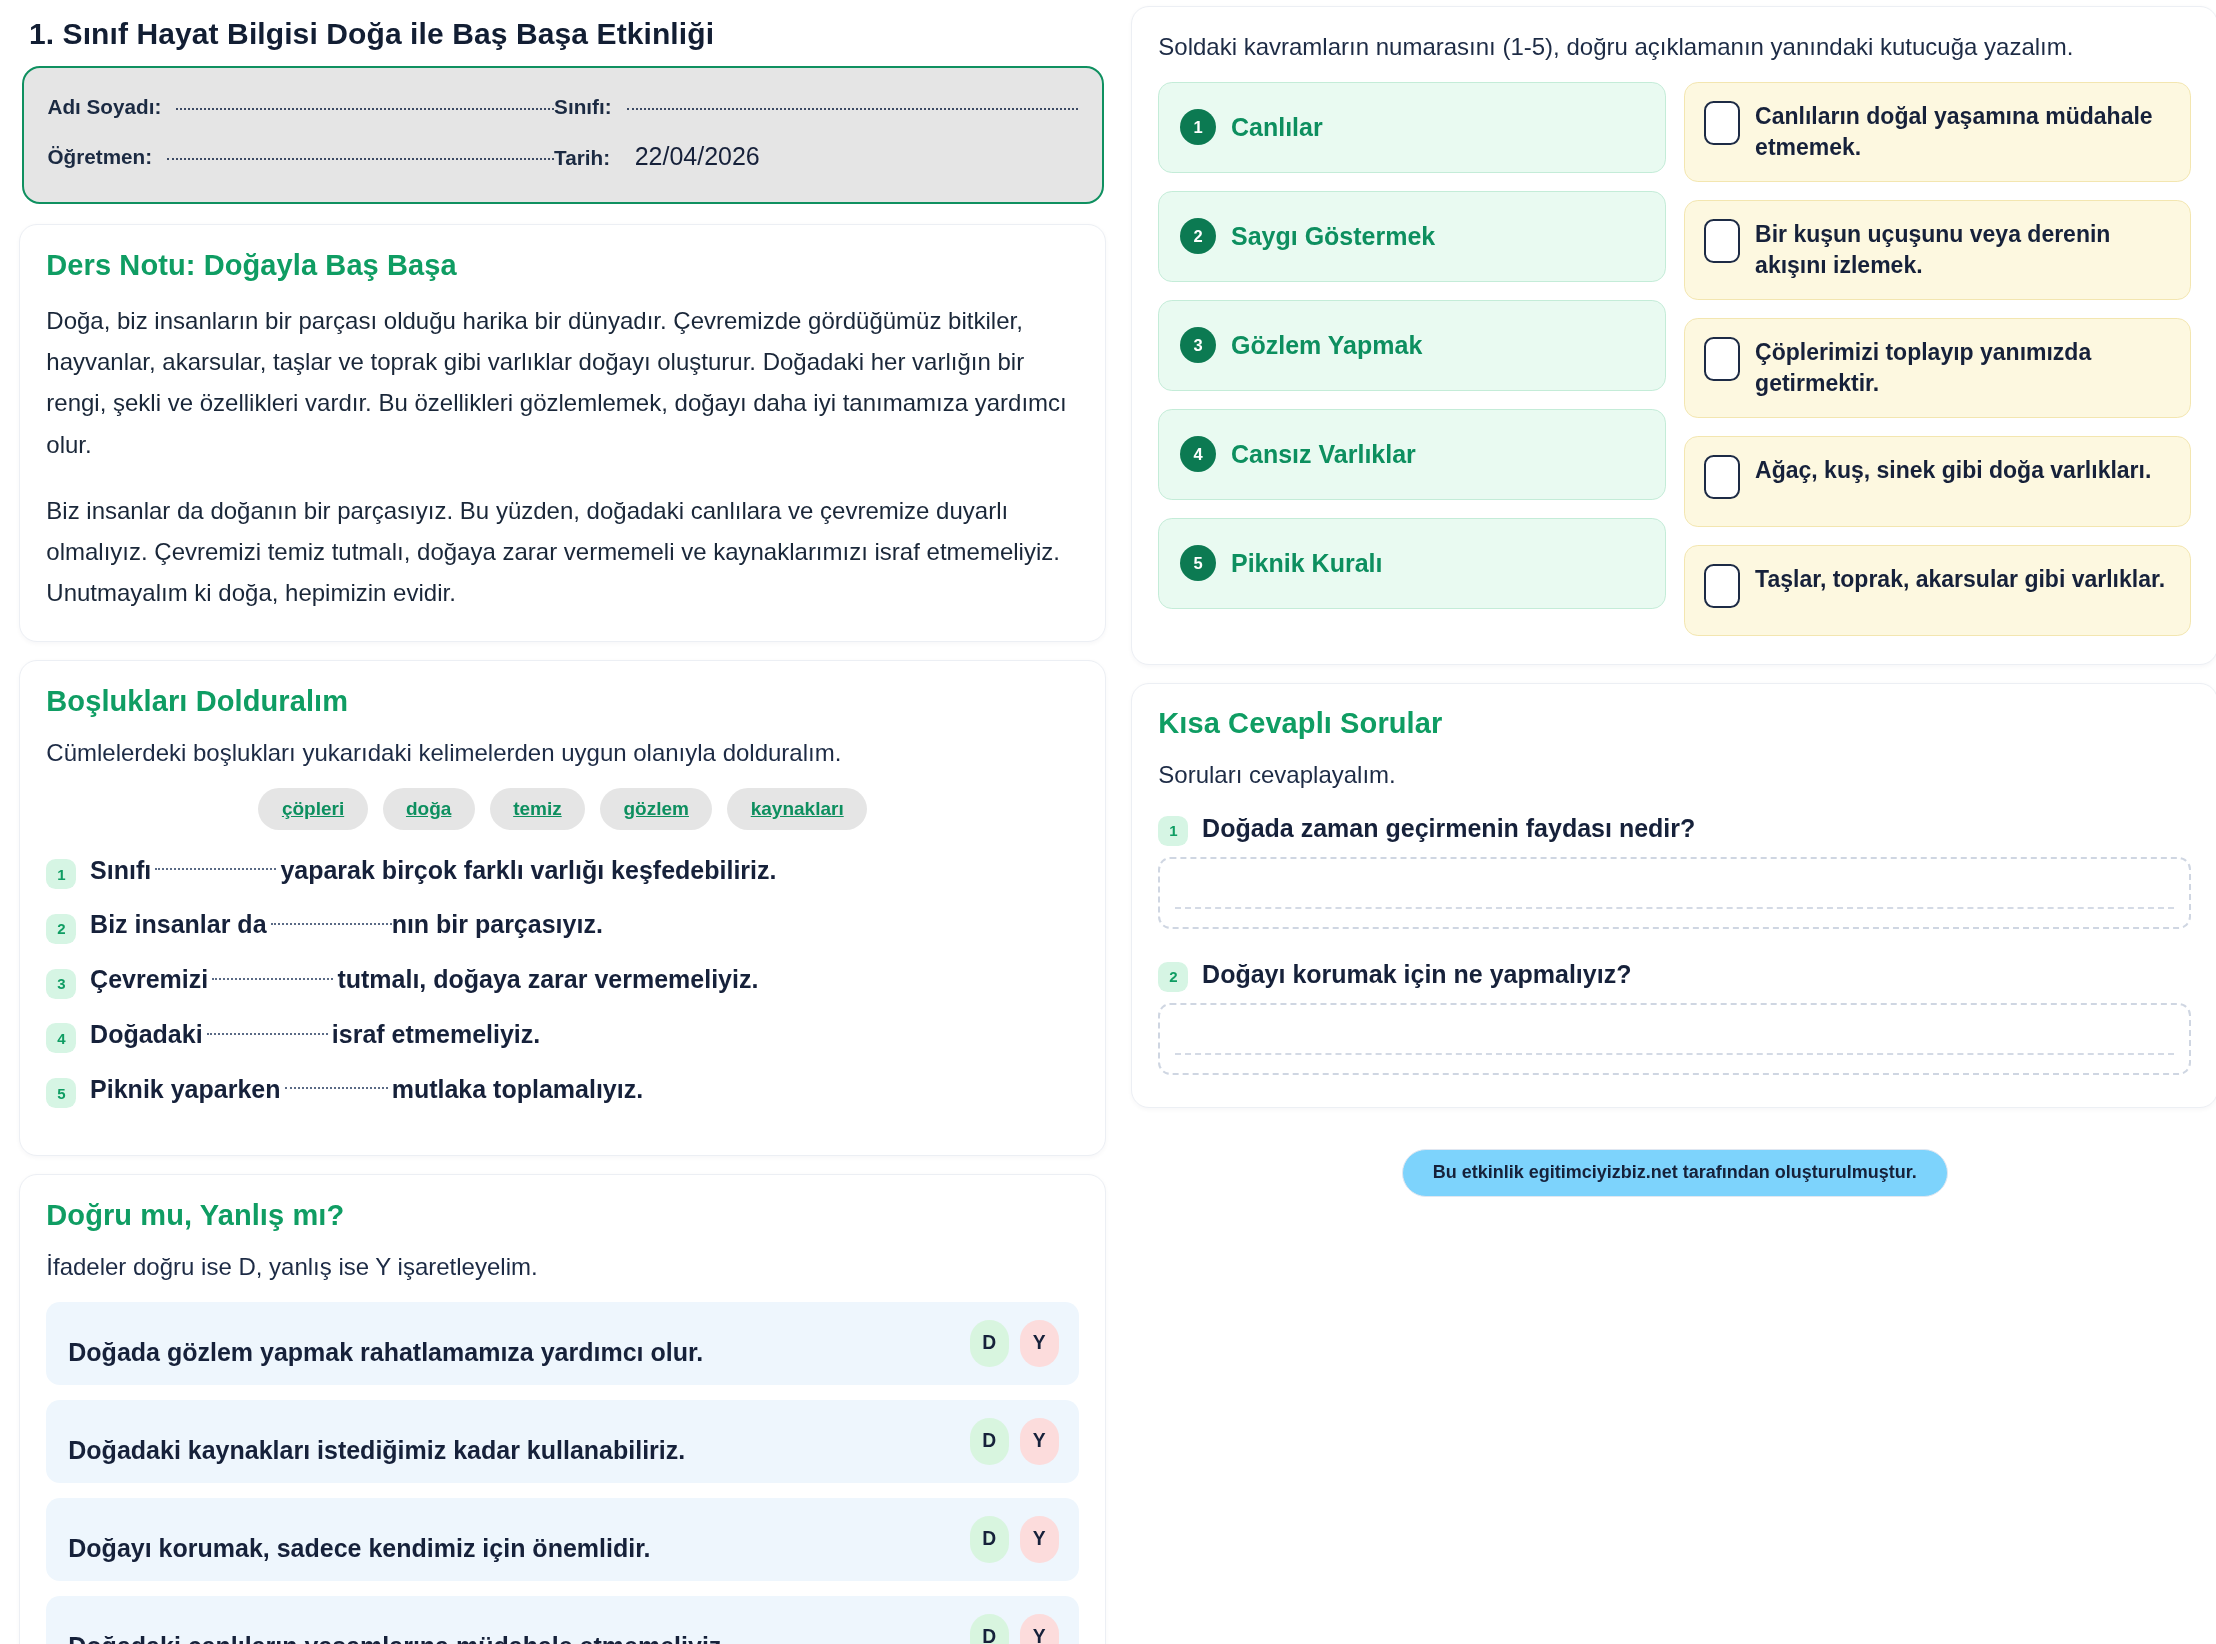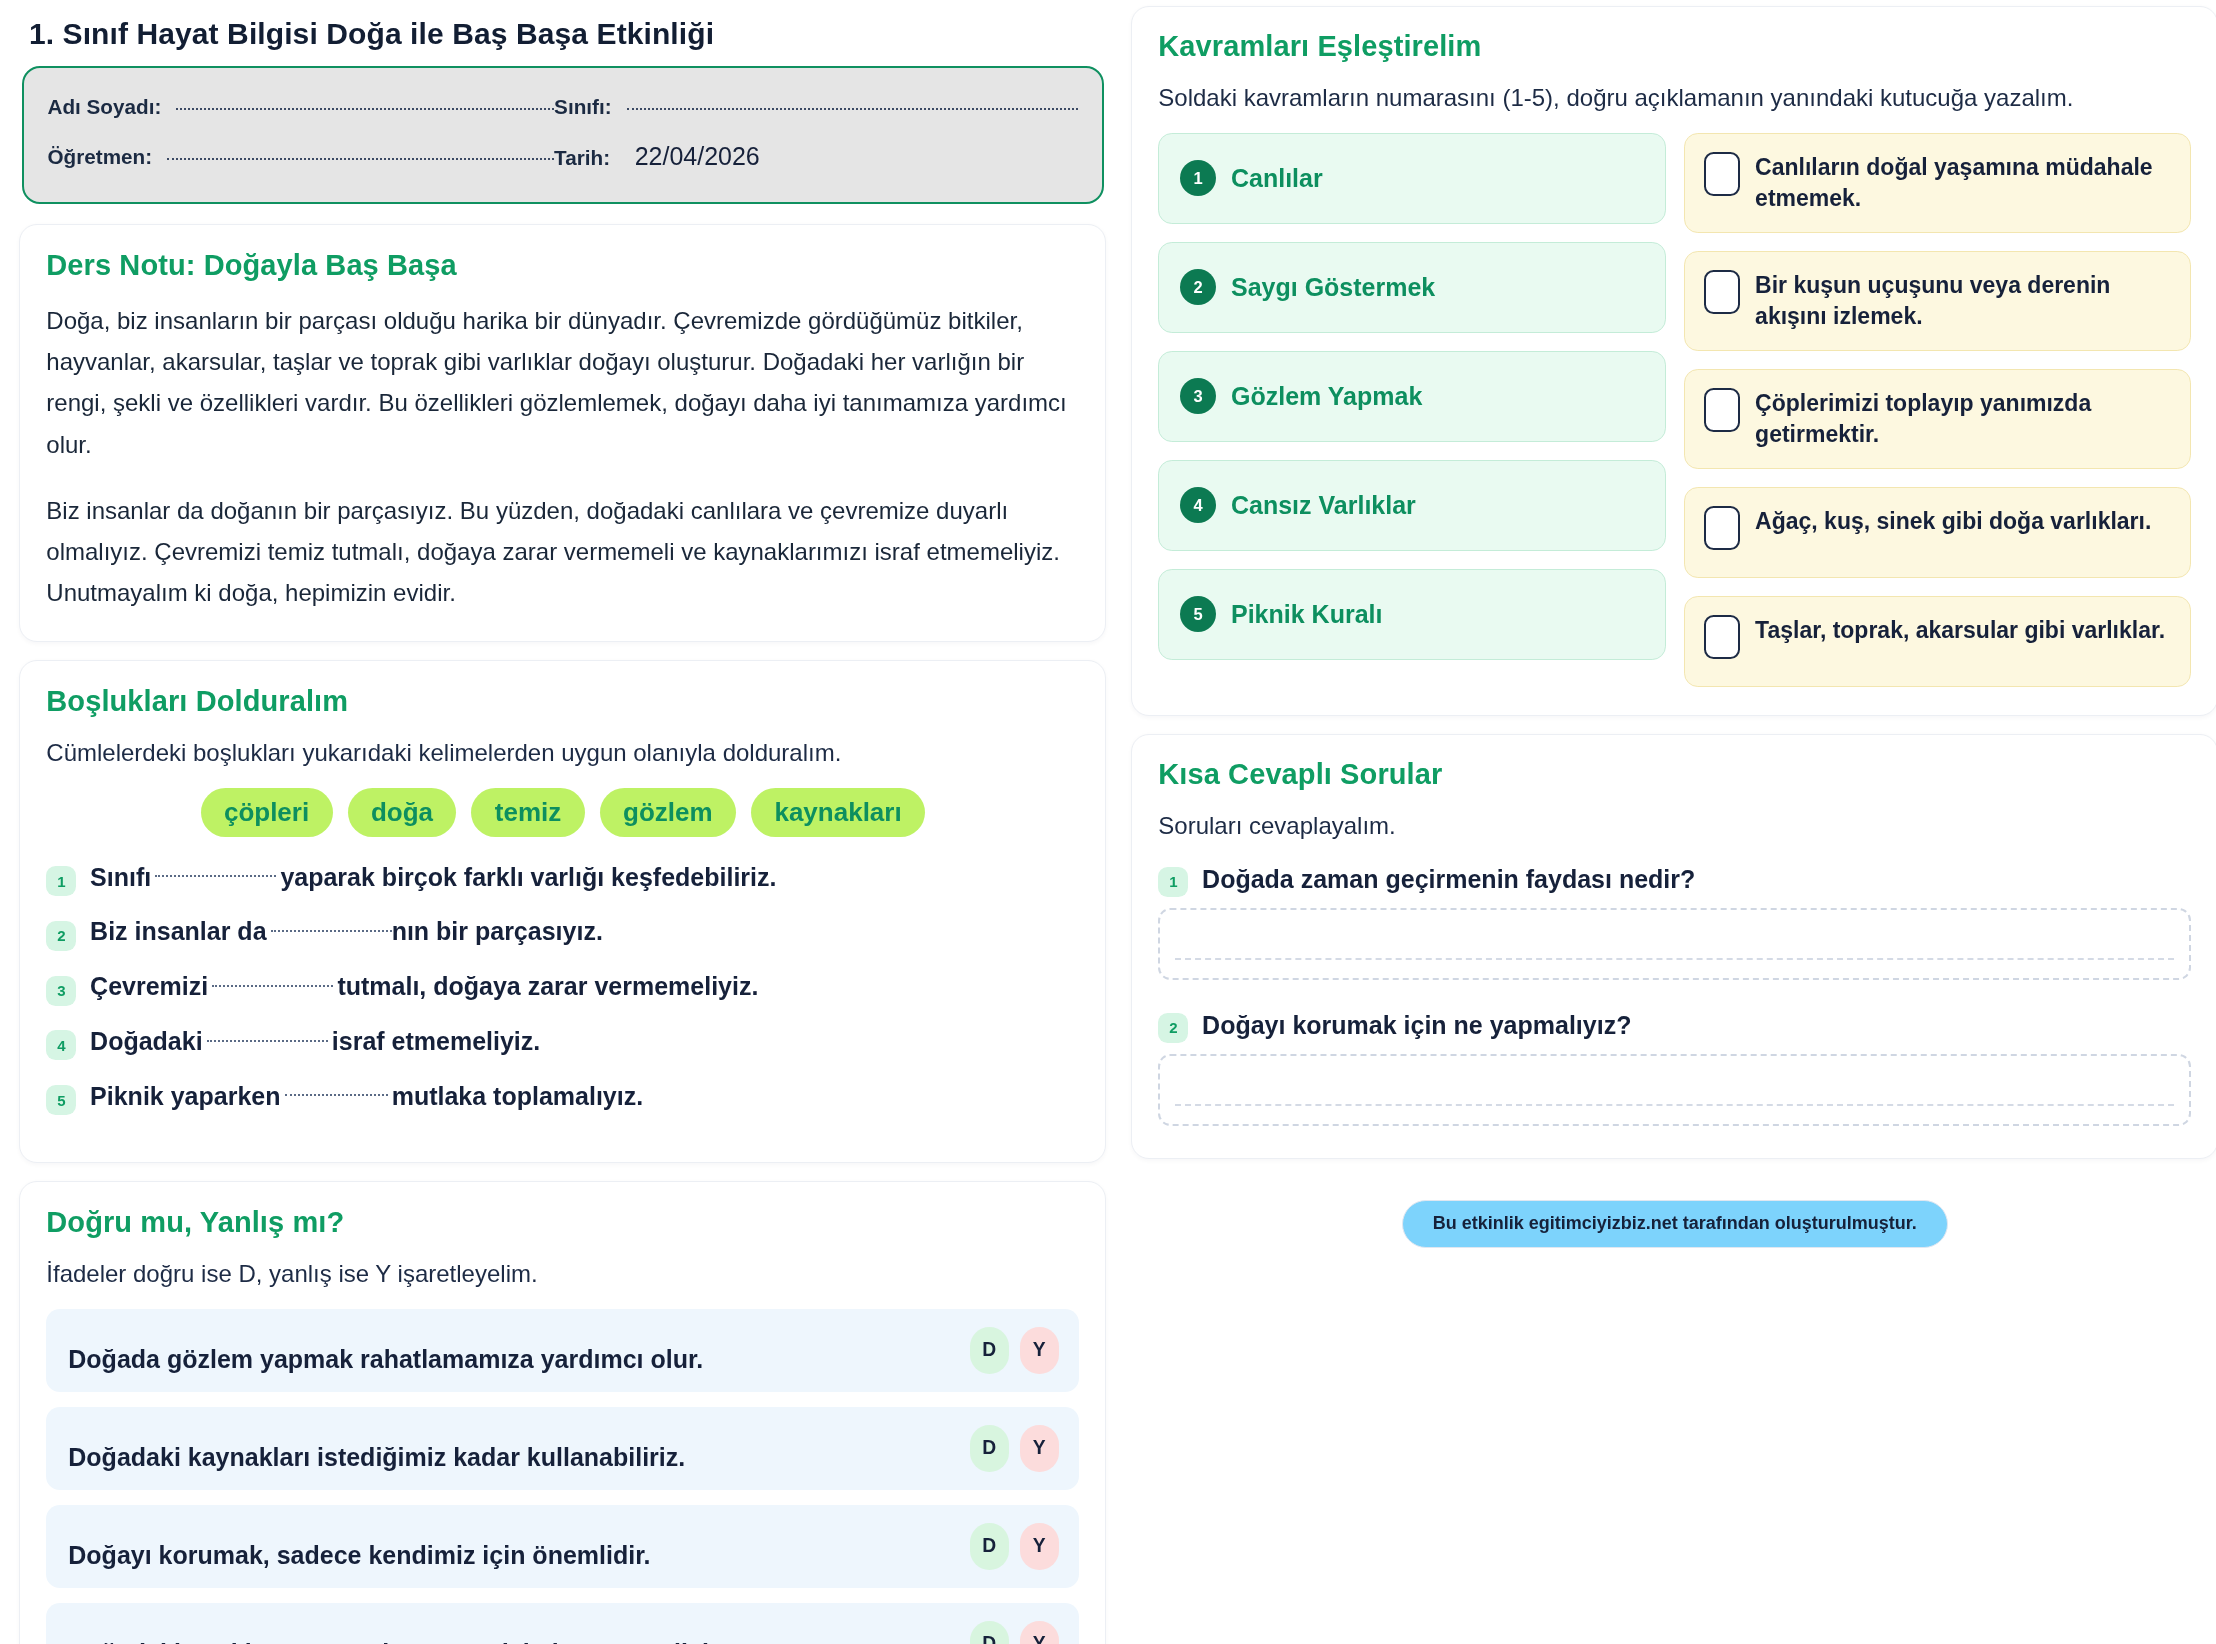--- a/index.html
+++ b/index.html
@@ -101,28 +101,29 @@
 
   
   .chips {
     display: flex;
     justify-content: center;
     gap: 15px;
     margin: 12.4px 0 23.4px 0;
     flex-wrap: wrap;
   }
   .chip {
-    background: #bef264;
+    background: #e5e5e5;
     color: #0d8f5f;
-    font-size: 26px;
+    font-size: 19px;
     font-weight: 700;
     border-radius: 29px;
     padding: 11px 23.4px 12.4px 23.4px;
     line-height: 1;
     white-space: nowrap;
+    text-decoration: underline;
   }
 
   
   .blank-item {
     display: flex;
     align-items: flex-start;
     margin-bottom: 19.3px;
   }
   .num-sq {
     flex: 0 0 auto;
@@ -383,21 +384,20 @@
           </span>
         </div>
 
       </div>
 
     </div>
 
     <div class="col-right">
 
       <div class="card">
-        <div class="sect-title">Kavramları Eşleştirelim</div>
         <div class="sect-sub">Soldaki kavramların numarasını (1-5), doğru açıklamanın yanındaki kutucuğa yazalım.</div>
 
         <div class="match-grid">
           <div class="match-col">
             <div class="concept">
               <span class="cbadge">1</span>
               <span class="cname">Canlılar</span>
             </div>
             <div class="concept">
               <span class="cbadge">2</span>

